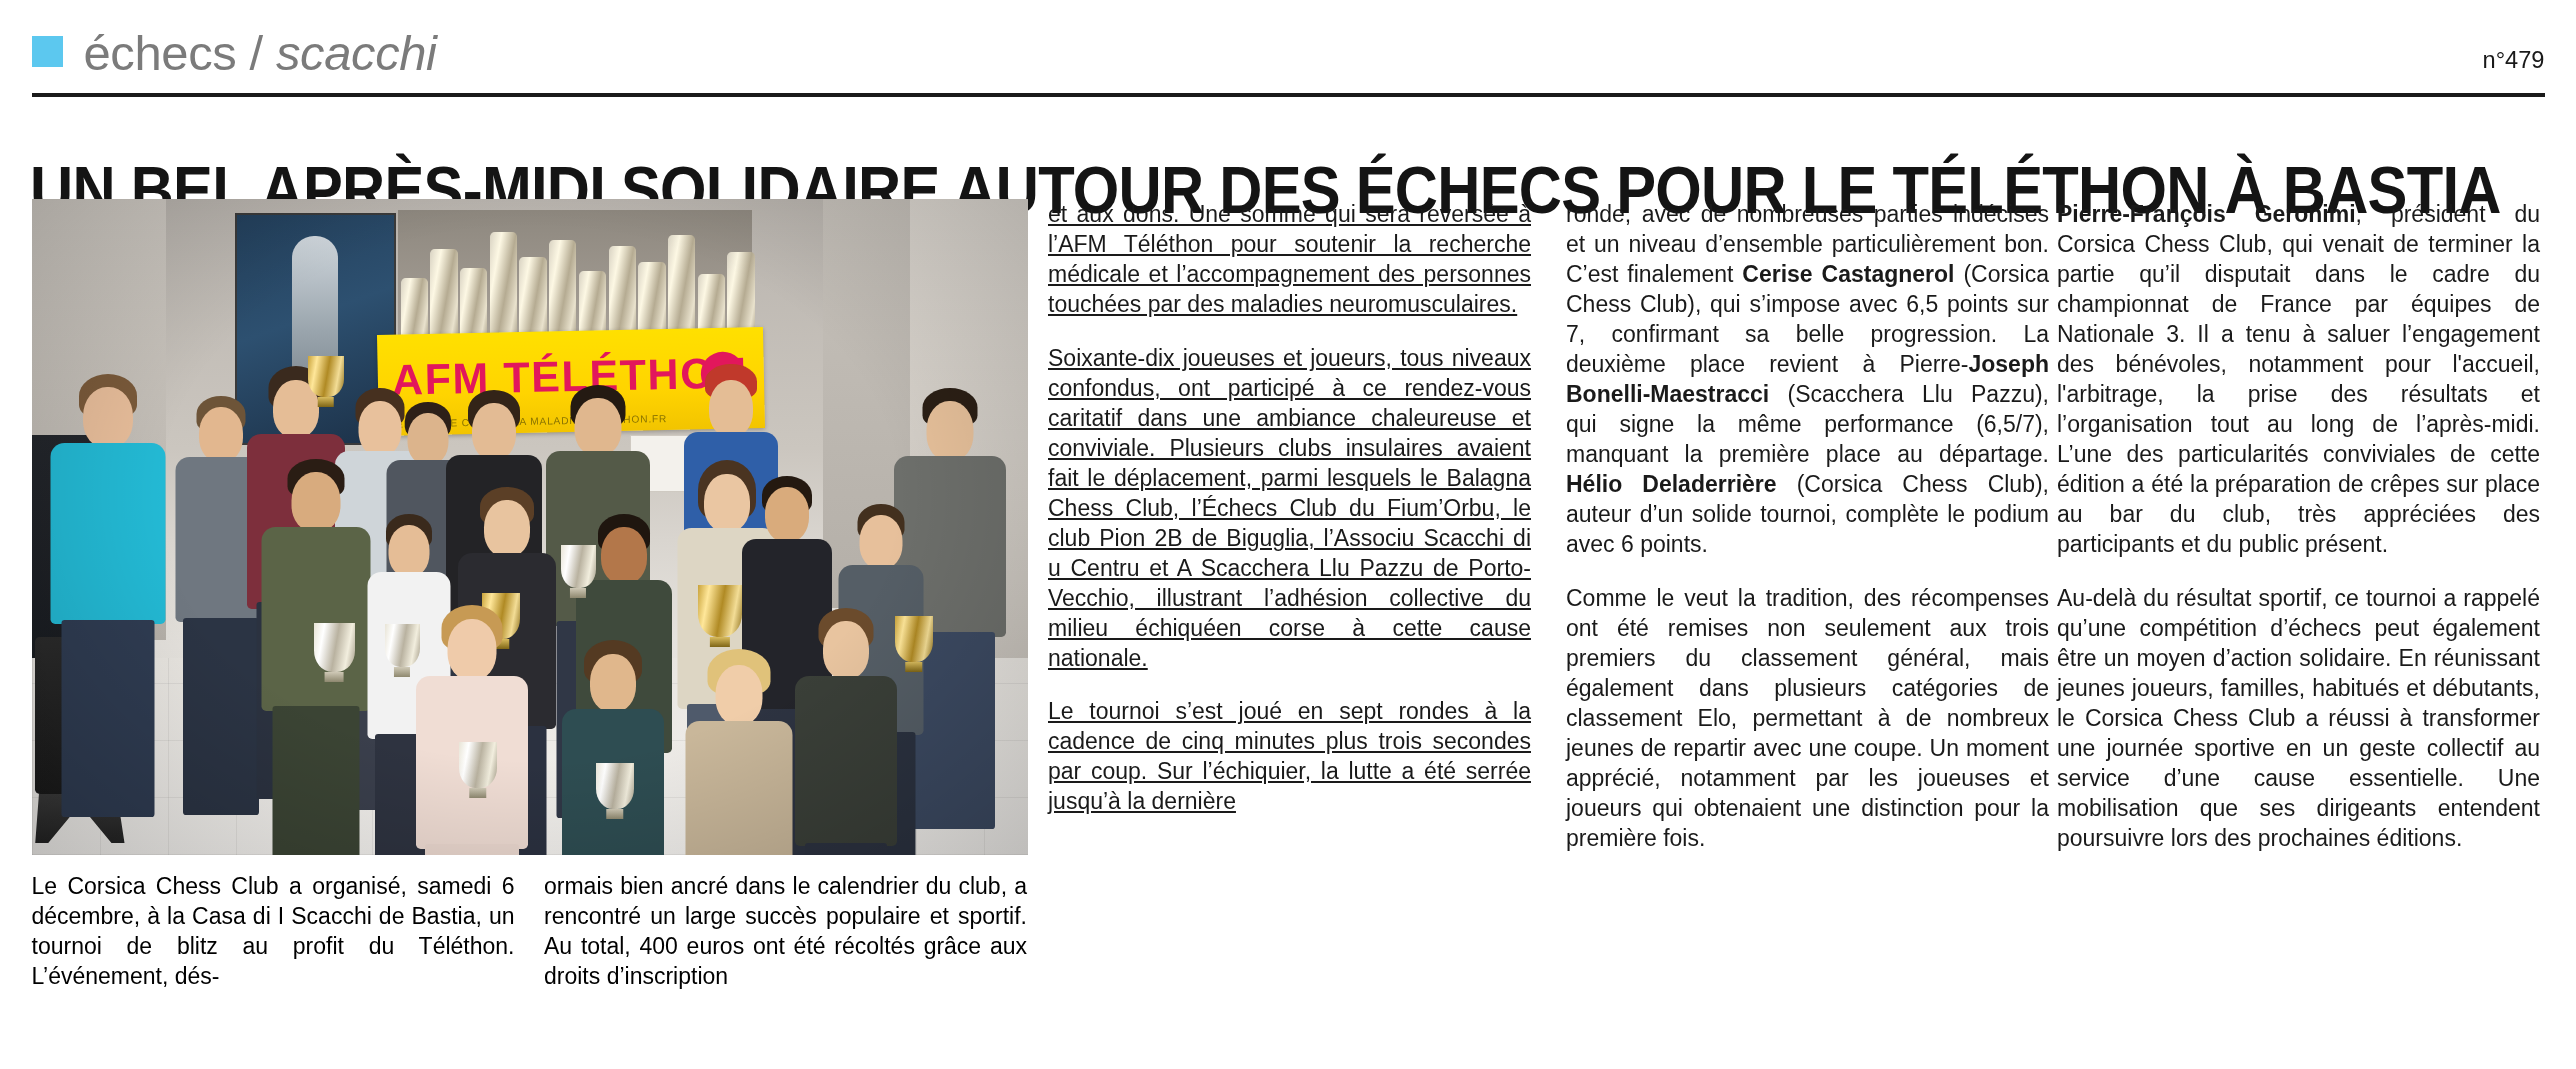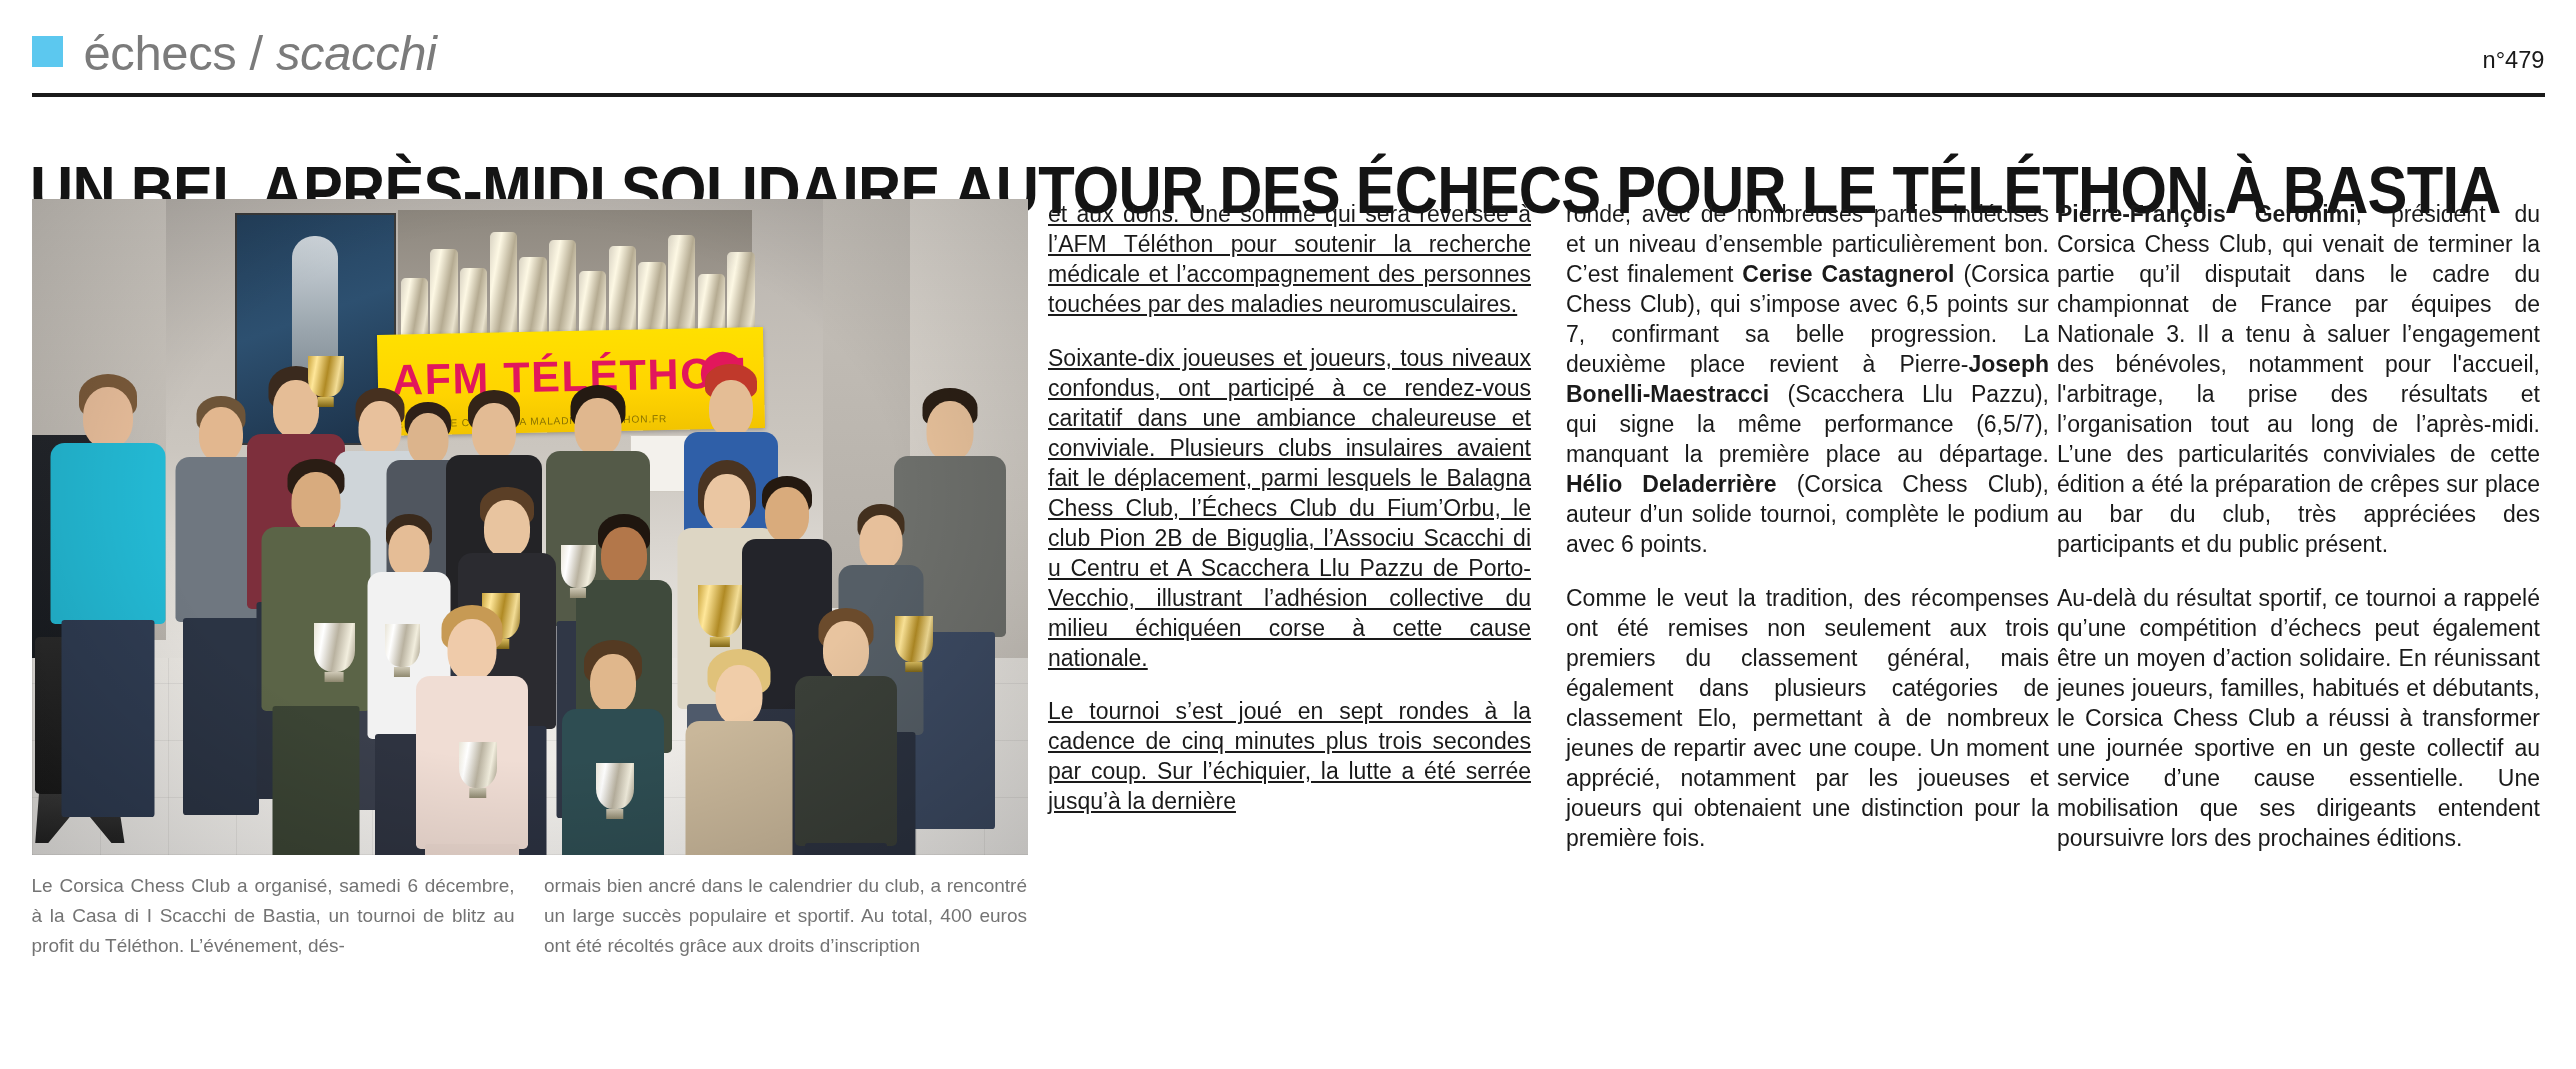--- a/index.html
+++ b/index.html
@@ -118,24 +118,24 @@
     top: 199px;
     width: 996px;
     height: 656px;
     overflow: hidden;
     background: #2a2a2a;
   }
   .lower-col {
     position: absolute;
     top: 871px;
     width: 483px;
-    font-size: 19px;
+    font-size: 23px;
     line-height: 30px;
     text-align: justify;
-    color: #737373;
+    color: #000000;
   }
   #col1 { left: 31.5px; }
   #col2 { left: 544px; }
   .lower-col p { margin: 0; }
 
   
   .photo {
     position: absolute;
     inset: 0;
     background: linear-gradient(180deg, #b9b4ae 0%, #cbc6bf 38%, #d9d5cf 52%, #e6e3de 68%, #efedea 100%);

